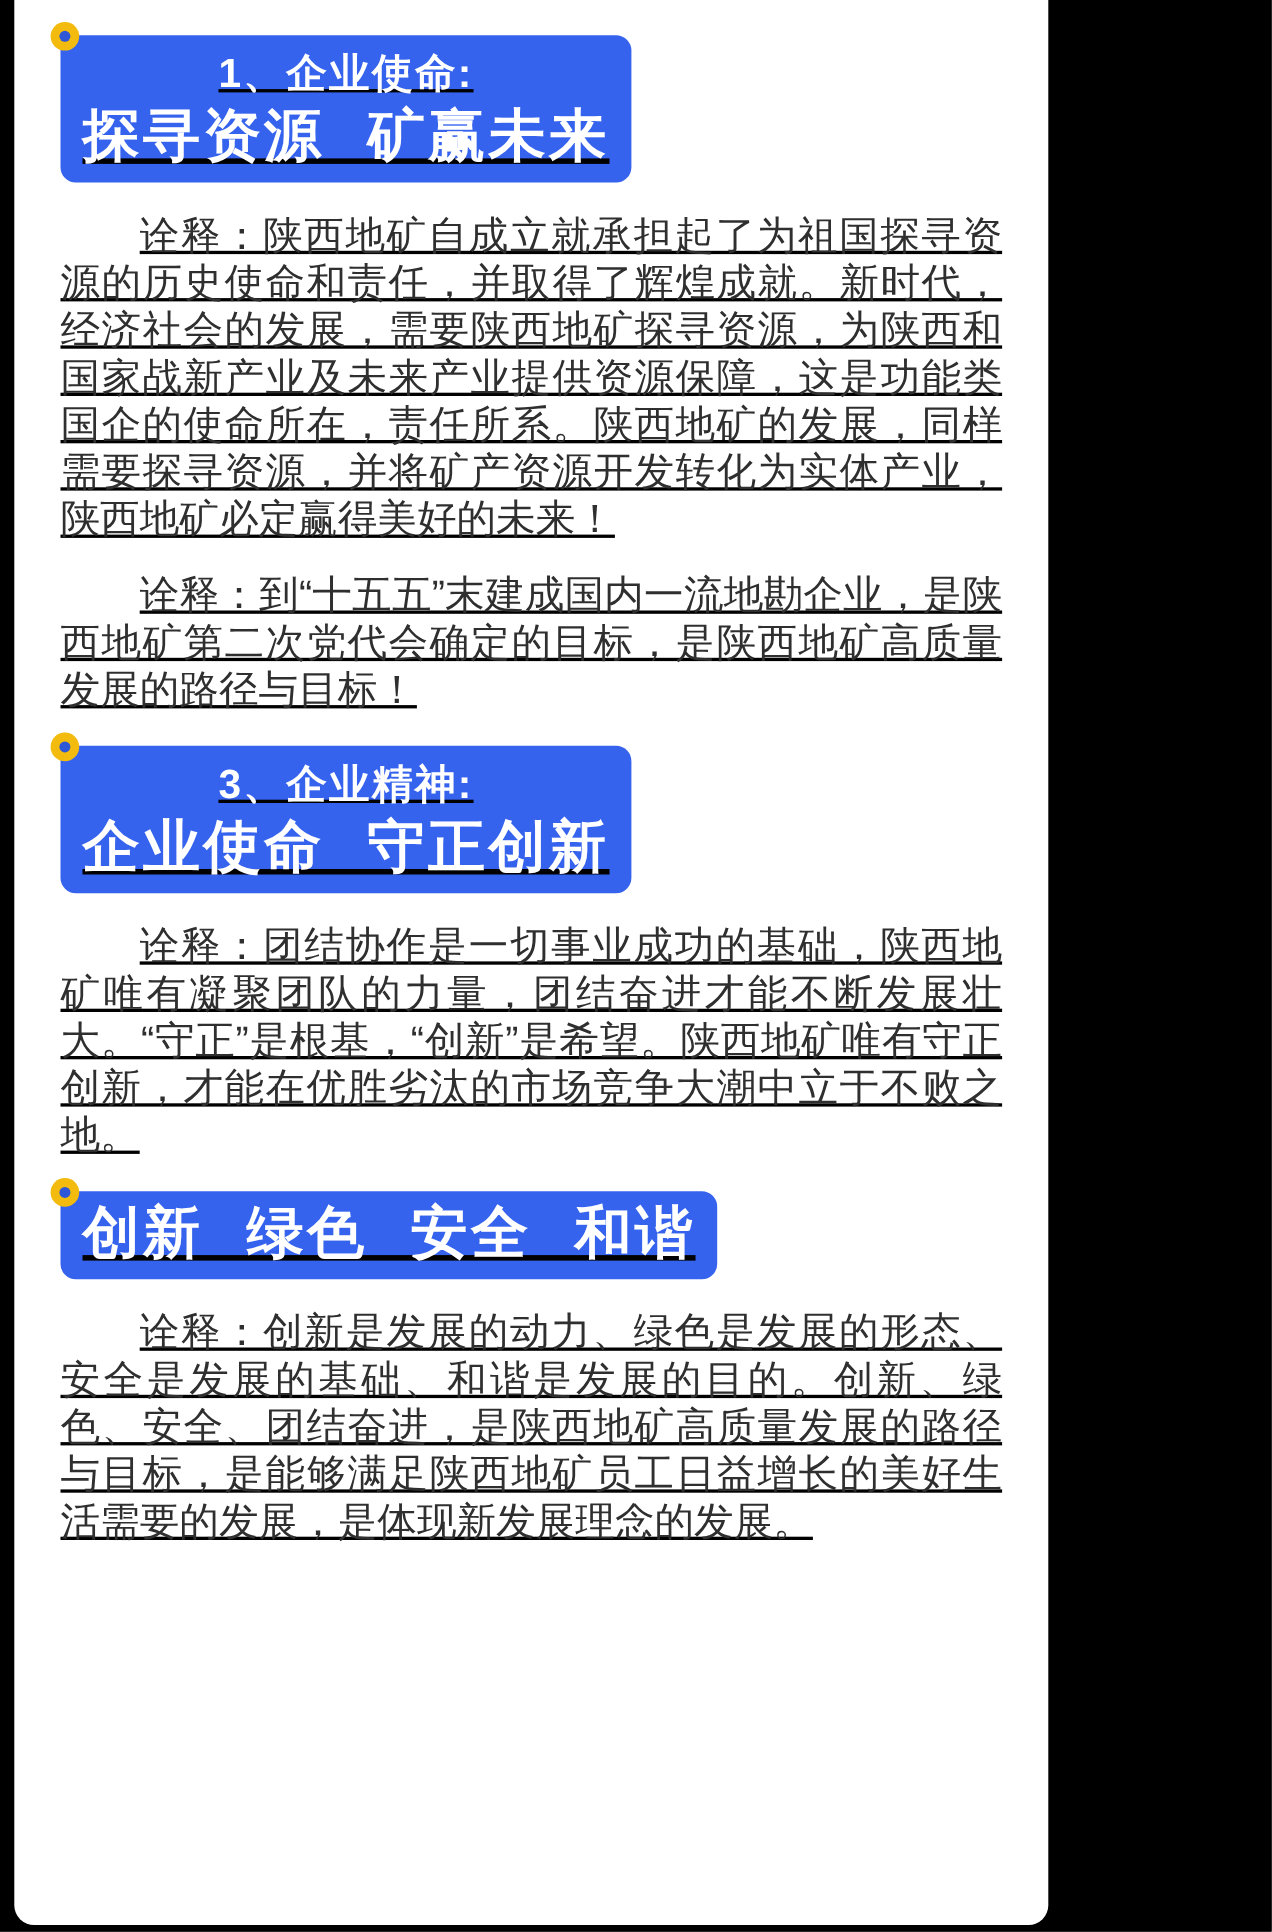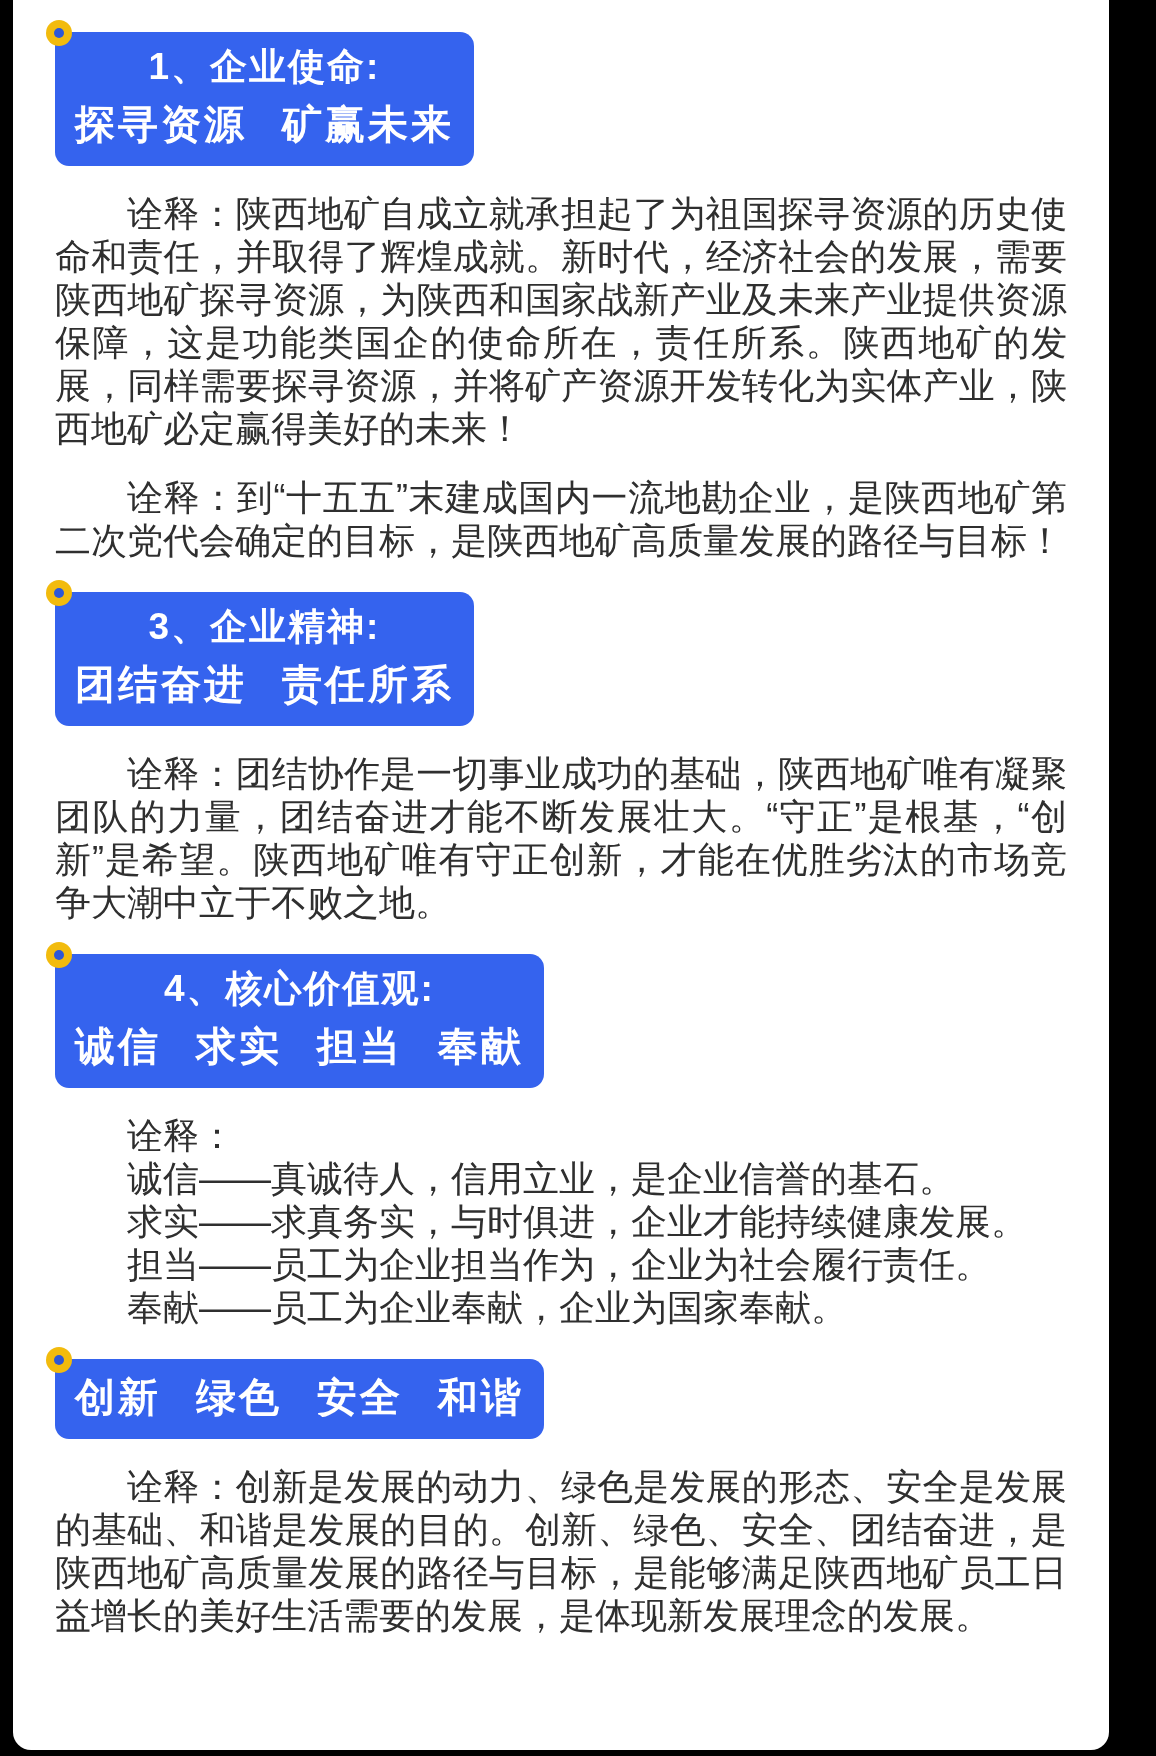--- a/index.html
+++ b/index.html
@@ -4,24 +4,25 @@
 <style>
   html,body{
     margin:0; padding:0;
     width:1156px; height:1756px;
     background:#000;
     overflow:hidden;
     font-family:"Liberation Sans","DejaVu Sans",sans-serif;
   }
   .card{
     position:absolute; left:13px; top:0;
-    width:1096px; height:1750px;
+    width:940px; height:1750px;
     background:#fff;
     border-radius:0 0 18px 18px;
     overflow:hidden;
+    text-decoration:underline;
   }
   .content{ padding:0 42px; }
 
   .section .sec-box{
     position:relative;
     margin-top:30px;
     width:fit-content;
     min-width:356px;
     background:var(--section-blue,#3563ee);
     border-radius:14px;
@@ -42,21 +43,21 @@
   }
 
   .sec-title{
     color:var(--heading-text,#fff);
     font-size:37px; font-weight:bold;
     line-height:54px; text-align:center;
     letter-spacing:2px;
   }
   .sec-slogan{
     color:var(--heading-text,#fff);
-    font-size:40px; font-weight:bold;
+    font-size:52px; font-weight:bold;
     line-height:60px; text-align:left;
     letter-spacing:3px; word-spacing:18px;
     font-family:"DejaVu Serif","Liberation Serif",serif;
   }
 
   .sec-body{ margin-top:26px; }
   .sec-body p{
     margin:0;
     font-size:36px; line-height:43px;
     color:var(--body-text,#2f2f2f);
@@ -83,41 +84,27 @@
   <section class="section">
     <div class="sec-body">
           <p>诠释：到“十五五”末建成国内一流地勘企业，是陕西地矿第二次党代会确定的目标，是陕西地矿高质量发展的路径与目标！</p>
         </div>
   </section>
 
   <section class="section">
     <div class="sec-box">
       <span class="bullet"></span>
       <div class="sec-title">3、企业精神:</div>
-      <div class="sec-slogan">团结奋进 责任所系</div>
+      <div class="sec-slogan">企业使命 守正创新</div>
     </div>
     <div class="sec-body">
           <p>诠释：团结协作是一切事业成功的基础，陕西地矿唯有凝聚团队的力量，团结奋进才能不断发展壮大。“守正”是根基，“创新”是希望。陕西地矿唯有守正创新，才能在优胜劣汰的市场竞争大潮中立于不败之地。</p>
         </div>
   </section>
 
-  <section class="section">
-    <div class="sec-box">
-      <span class="bullet"></span>
-      <div class="sec-title">4、核心价值观:</div>
-      <div class="sec-slogan">诚信 求实 担当 奉献</div>
-    </div>
-    <div class="sec-body">
-          <p>诠释：</p>
-          <p>诚信——真诚待人，信用立业，是企业信誉的基石。</p>
-          <p>求实——求真务实，与时俱进，企业才能持续健康发展。</p>
-          <p>担当——员工为企业担当作为，企业为社会履行责任。</p>
-          <p>奉献——员工为企业奉献，企业为国家奉献。</p>
-        </div>
-  </section>
 
   <section class="section">
     <div class="sec-box">
       <span class="bullet"></span>
       <div class="sec-slogan">创新 绿色 安全 和谐</div>
     </div>
     <div class="sec-body">
           <p>诠释：创新是发展的动力、绿色是发展的形态、安全是发展的基础、和谐是发展的目的。创新、绿色、安全、团结奋进，是陕西地矿高质量发展的路径与目标，是能够满足陕西地矿员工日益增长的美好生活需要的发展，是体现新发展理念的发展。</p>
         </div>
   </section>

